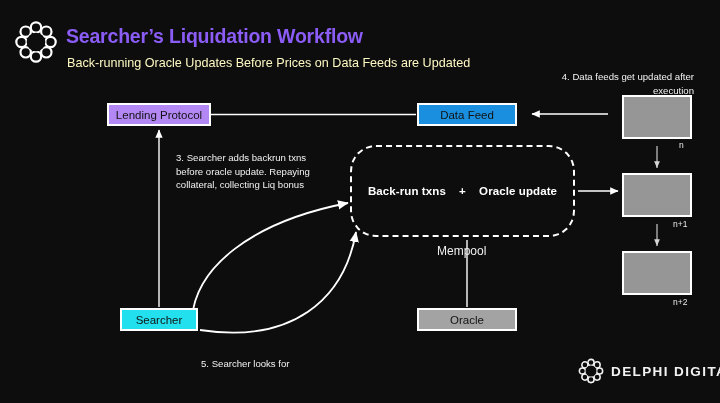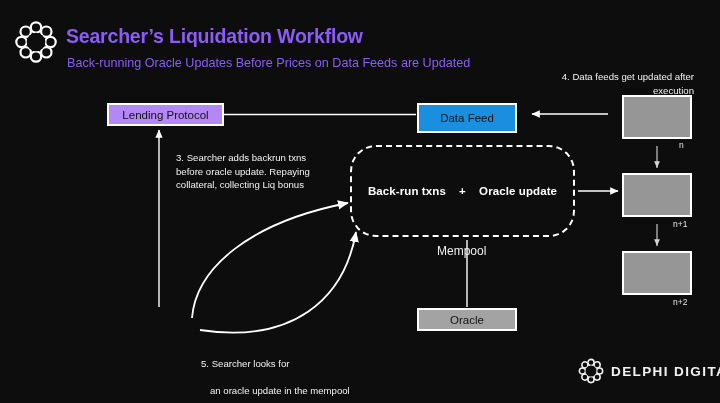--- a/index.html
+++ b/index.html
@@ -40,44 +40,44 @@
     font-weight: bold;
     letter-spacing: -0.2px;
     color: #8b5cf6;
     white-space: nowrap;
   }
   #page-subtitle {
     position: absolute;
     left: 67px;
     top: 56px;
     font-size: 12.6px;
-    color: #8b5cf6;
+    color: #fef9c3;
     white-space: nowrap;
   }
 
   
   .node {
     position: absolute;
     box-sizing: border-box;
     border: 2px solid #ffffff;
     display: flex;
     align-items: center;
     justify-content: center;
     font-size: 11.5px;
     color: #121212;
     white-space: nowrap;
   }
   #node-lending-protocol {
     left: 107px; top: 103px;
-    width: 117px; height: 23px;
+    width: 104px; height: 23px;
     background: #b388f5;
   }
   #node-data-feed {
     left: 417px; top: 103px;
-    width: 100px; height: 30px;
+    width: 100px; height: 23px;
     background: #1a8fe0;
   }
   #node-searcher {
     left: 120px; top: 308px;
     width: 78px; height: 23px;
     background: #22e0ee;
   }
   #node-oracle {
     left: 417px; top: 308px;
     width: 100px; height: 23px;
@@ -215,39 +215,39 @@
 
     <line x1="608" y1="114" x2="532" y2="114" stroke="#ffffff" stroke-width="1.4" marker-end="url(#arrow)"></line>
 
     <line x1="657" y1="146" x2="657" y2="168" stroke="#c9c9c9" stroke-width="1.2" marker-end="url(#arrow-sm)"></line>
 
     <line x1="657" y1="224" x2="657" y2="246" stroke="#c9c9c9" stroke-width="1.2" marker-end="url(#arrow-sm)"></line>
   </svg>
 
   <div class="node" id="node-lending-protocol">Lending Protocol</div>
   <div class="node" id="node-data-feed">Data Feed</div>
+  <div class="node" id="node-searcher">Searcher</div>
   <div class="node" id="node-oracle">Oracle</div>
 
   <div id="mempool-box">
     <span id="mempool-contents">Back-run txns    +    Oracle update</span>
   </div>
   <div id="mempool-caption">Mempool</div>
 
   <div class="block" id="block-n"></div>
   <div class="block" id="block-n1"></div>
   <div class="block" id="block-n2"></div>
 
   <div class="block-label" id="block-label-n">n</div>
   <div class="block-label" id="block-label-n1">n+1</div>
   <div class="block-label" id="block-label-n2">n+2</div>
 
 
   <div class="annotation" id="annotation-step2">
     <span>5. Searcher looks for</span><br>
-    <span class="indent">an oracle update in the mempool</span>
   </div>
 
   <div class="annotation" id="annotation-step3">3. Searcher adds backrun txns
 before oracle update. Repaying
 collateral, collecting Liq bonus</div>
 
   <div class="annotation" id="annotation-step4">4. Data feeds get updated after
 execution</div>
 
   <div id="footer-logo">

